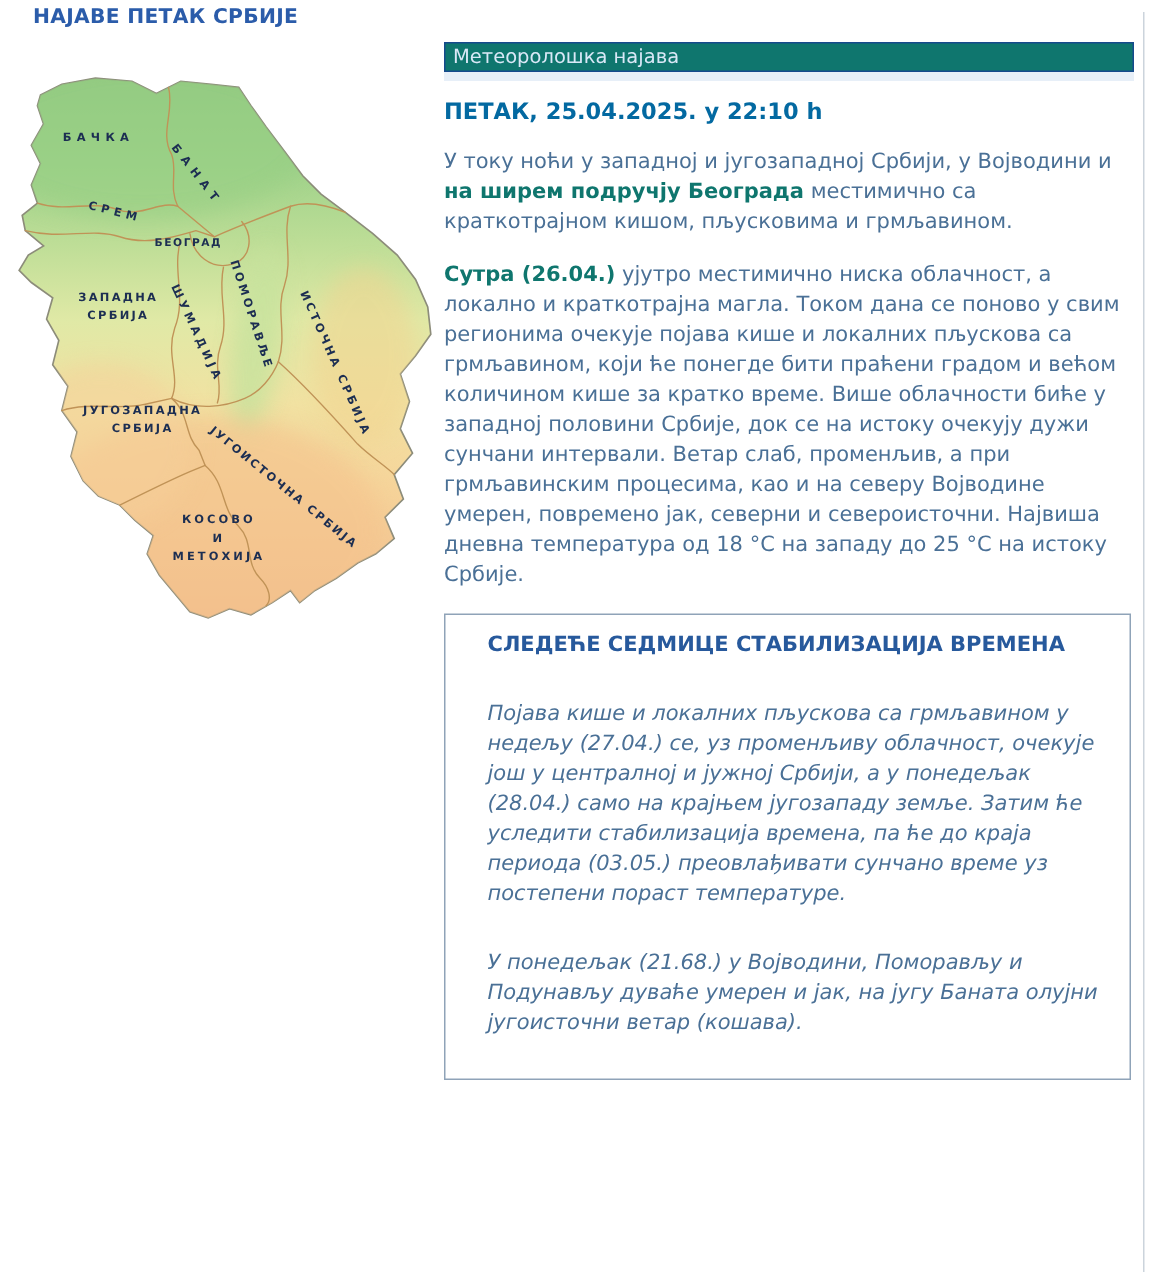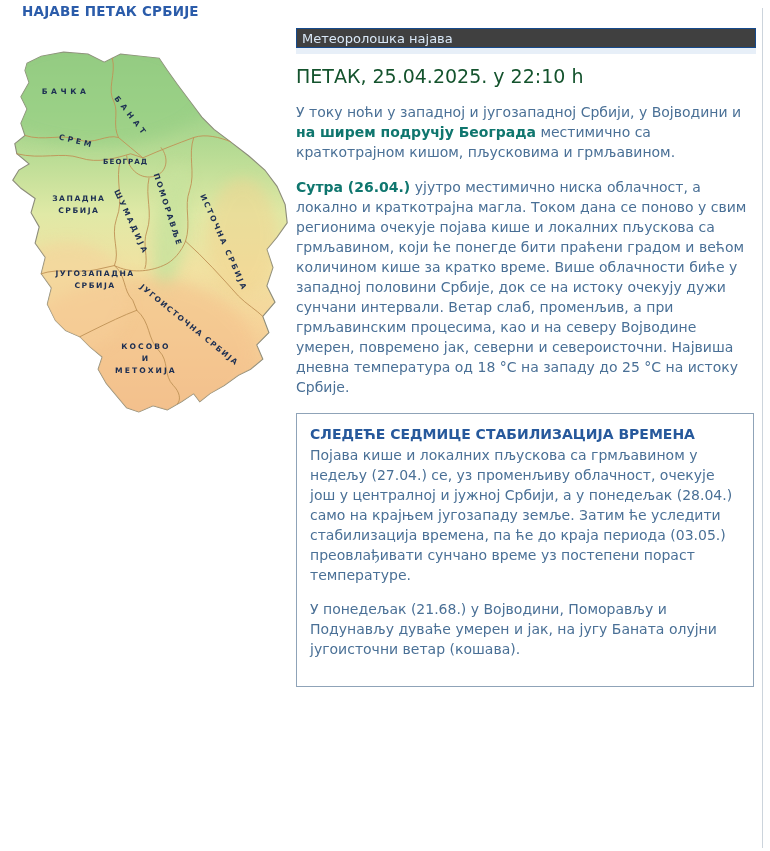--- a/index.html
+++ b/index.html
@@ -9,34 +9,34 @@
     overflow:hidden;
   }
   .page-title{
     position:absolute;left:22px;top:3px;
     font-size:13.5px;font-weight:bold;color:#2b5caa;letter-spacing:.2px;
   }
   
   .right-col{position:absolute;left:296px;top:28px;width:460px;}
   .col-rule{position:absolute;left:762px;top:8px;width:1px;height:840px;background:#ccd4dc;}
   .bar{
-    height:20px;line-height:20px;background:#404040;border:1px solid #164a8c;
+    height:20px;line-height:20px;background:#0f766e;border:1px solid #164a8c;
     color:#d9e8f7;font-size:13px;padding-left:5px;box-sizing:border-box;
   }
   .bar-strip{height:6px;background:#e7eff8;}
-  .issued{margin-top:11px;font-size:19px;font-weight:normal;color:#14532d;}
+  .issued{margin-top:11px;font-size:15px;font-weight:bold;color:#0369a1;}
   .ftext{font-size:14px;line-height:20px;color:#4a7096;margin-top:15px;width:452px;}
   .ftext b,.ftext strong{color:#0f766e;font-weight:bold;}
   .outlook-box{
     margin-top:16px;border:1px solid #8fa3b8;box-sizing:border-box;width:458px;
-    padding:11px 12px 13px 13px;background:#ffffff;
+    padding:11px 12px 13px 28px;background:#ffffff;
   }
   .box-heading{font-size:14px;font-weight:bold;color:#27599c;line-height:19px;margin-top:0;}
   .box-heading.h2{margin-top:17px;}
-  .outlook-box .ftext{width:auto;margin-top:1px;}
+  .outlook-box .ftext{width:auto;margin-top:26px;font-style:italic;}
   
   .map-wrap{position:absolute;left:6px;top:44px;width:290px;height:372px;text-decoration:underline;}
   .map-label{
     font-family:"DejaVu Sans","Liberation Sans",sans-serif;
     font-weight:bold;fill:#1c2e52;
   }
 </style>
 </head>
 <body>
 

